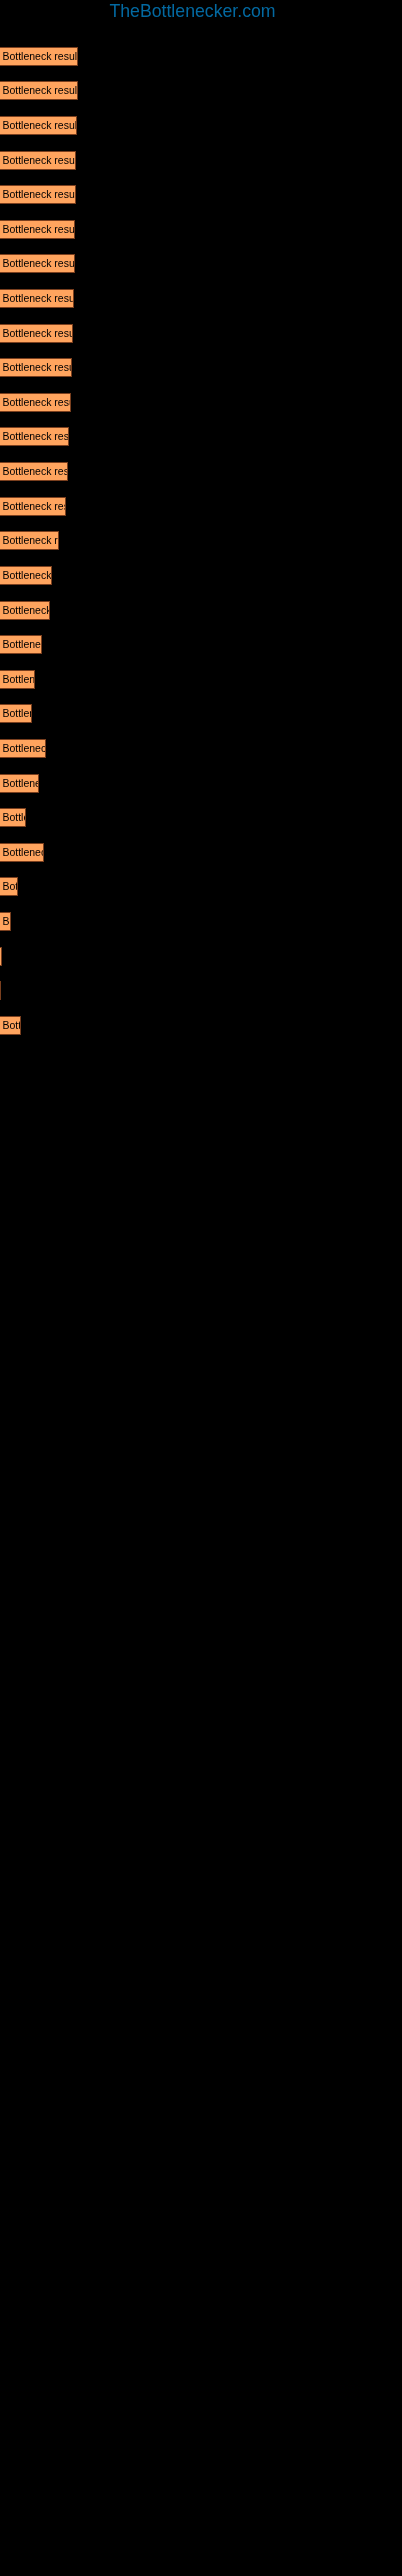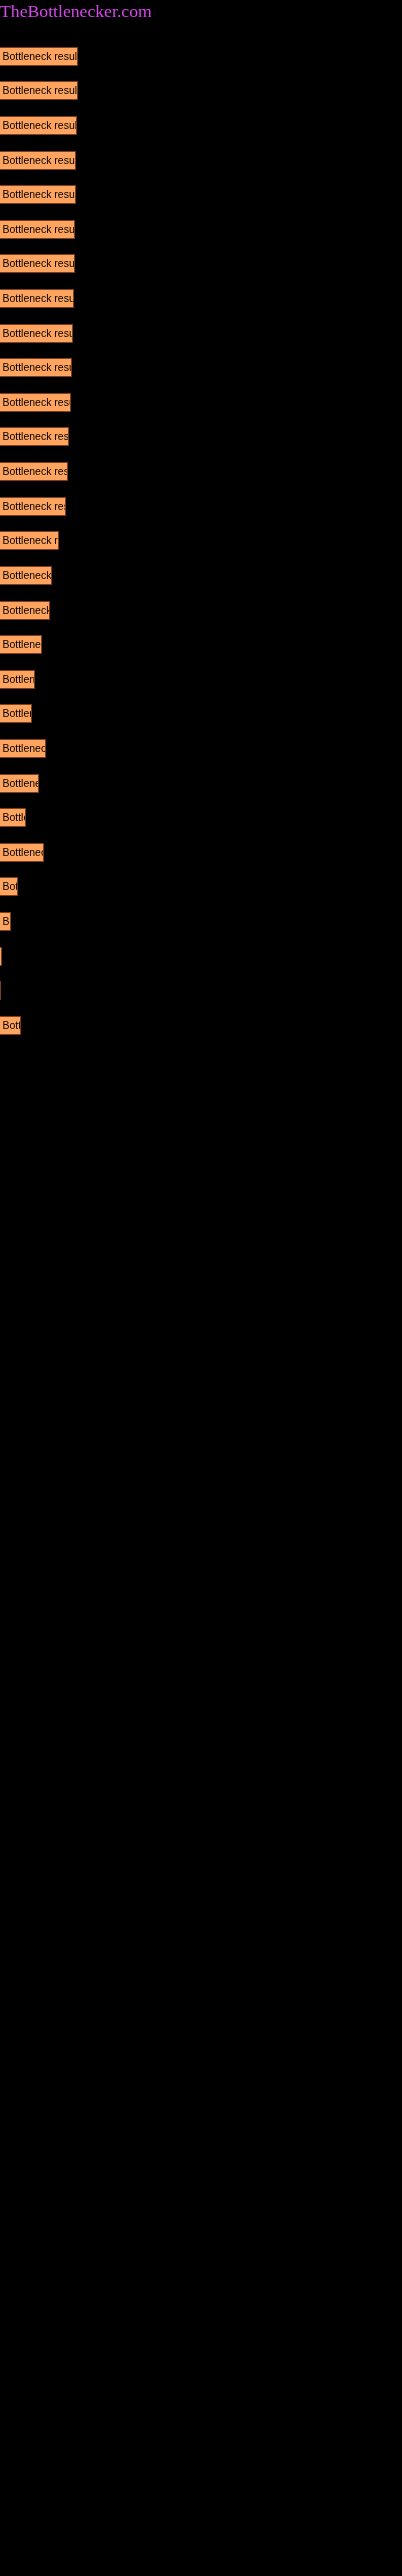--- a/index.html
+++ b/index.html
@@ -12,23 +12,23 @@
   #page {
     position:relative;
     width:403px; height:2576px;
     background:#000000;
   }
   #site-title {
     position:absolute;
     top:0.8px;
     left:0;
     width:385px;
-    text-align:left;
-    color:#d946ef;
-    font-family:Liberation Serif, serif;
+    text-align:center;
+    color:#0369a1;
+    font-family:Liberation Sans, sans-serif;
     font-size:17.7px;
     line-height:21px;
     letter-spacing:0px;
     white-space:nowrap;
   }
   #plot {
     position:absolute;
     top:0; left:0;
     width:403px; height:2576px;
   }

